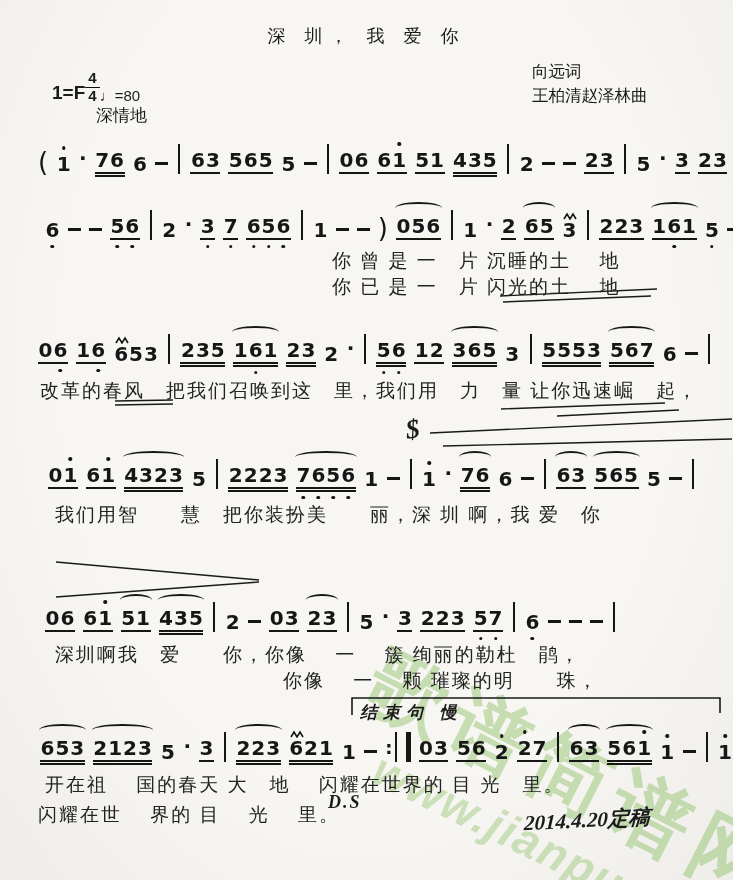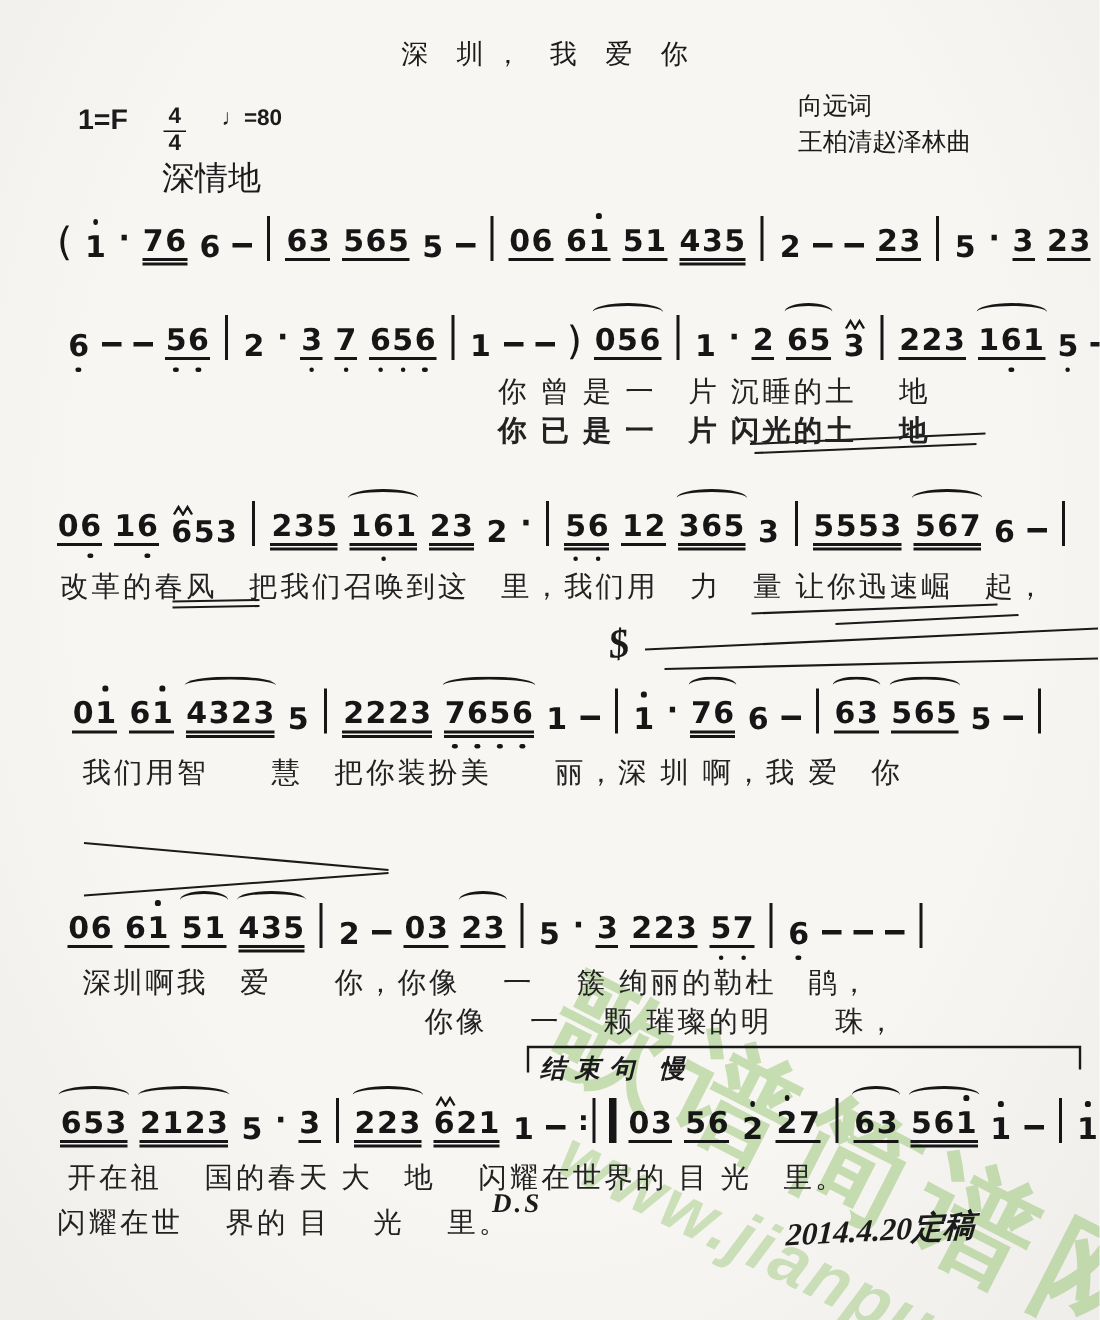--- a/index.html
+++ b/index.html
@@ -1,26 +1,26 @@
 <!DOCTYPE html>
 <html><head>
 <meta charset="utf-8">
 <style>
   html,body{margin:0;padding:0;}
   .sheet{position:relative;width:733px;height:880px;overflow:hidden;color:#1b1b1b;
          background:radial-gradient(ellipse at 50% 40%, #f7f6f3 60%, #eeedea 100%);
          font-family:"Liberation Sans", sans-serif;}
   .title{position:absolute;left:0;right:0;top:24px;margin:0;text-align:center;
          font-size:18px;font-weight:500;letter-spacing:7px;}
-  .keyrow{position:absolute;left:52px;top:70px;display:flex;align-items:flex-start;gap:24px;
+  .keyrow{position:absolute;left:52px;top:70px;display:flex;align-items:flex-end;gap:0;
           font-weight:700;font-size:19px;}
   .frac{display:inline-flex;flex-direction:column;align-items:center;font-size:15px;line-height:1.1;}
   .frac .top{border-bottom:1.5px solid #111;padding:0 3px;}
-  .tempo{font-size:15px;font-weight:700;}
-  .expression{position:absolute;left:96px;top:104px;font-size:22px;margin-left:12px;}
+  .tempo{font-size:15px;font-weight:400;}
+  .expression{position:absolute;left:96px;top:104px;font-size:17px;}
   .credits{position:absolute;left:532px;top:60px;font-size:16.5px;line-height:1.45;}
   .music-line{position:absolute;display:flex;align-items:flex-end;gap:8px;height:32px;
               font-family:"DejaVu Sans", sans-serif;font-weight:700;font-size:20px;color:#161616;}
   .tok{position:relative;display:inline-flex;line-height:1;}
   .tok.u1{border-bottom:2px solid currentColor;padding-bottom:2px;}
   .tok.u2{border-bottom:2px solid currentColor;padding-bottom:2px;}
   .tok.u2::after{content:'';position:absolute;left:0;right:0;bottom:-5px;height:2px;background:currentColor;}
   .ch{display:inline-block;position:relative;padding:0 .5px;}
   .ch .da{position:absolute;top:-8px;left:50%;transform:translateX(-50%);width:3.5px;height:3.5px;
           border-radius:50%;background:currentColor;}
@@ -517,21 +517,21 @@
         <span class="ch">1<i class="da"></i></span>
       </span>
       <span class="tok dash"></span>
       <span class="bar"></span>
       <span class="tok">
         <span class="ch">1<i class="da"></i></span>
       </span>
     </div>
 
   <div class="lyric" style="left:332px;top:248px;">你 曾 是 一　片 沉睡的土　 地</div>
-  <div class="lyric" style="left:332px;top:274px;font-weight:bold;">你 已 是 一　片 闪光的土　 地</div>
+  <div class="lyric" style="left:332px;top:274px;">你 已 是 一　片 闪光的土　 地</div>
   <div class="lyric" style="left:40px;top:378px;">改革的春风　把我们召唤到这　里，我们用　力　量 让你迅速崛　起，</div>
   <div class="lyric" style="left:55px;top:502px;">我们用智　　慧　把你装扮美　　丽，深 圳 啊，我 爱　你</div>
   <div class="lyric" style="left:55px;top:642px;">深圳啊我　爱　　你，你像　 一　 簇 绚丽的勒杜　鹃，</div>
   <div class="lyric" style="left:283px;top:668px;">你像　 一　 颗 璀璨的明　　珠，</div>
   <div class="lyric" style="left:45px;top:772px;">开在祖　 国的春天 大　地　 闪耀在世界的 目 光　里。</div>
   <div class="lyric" style="left:38px;top:802px;">闪耀在世　 界的 目　 光　 里。</div>
 
   <div class="ending-label">结束句 慢</div>
   <div class="segno">$</div>
   <div class="ds">D.S</div>

